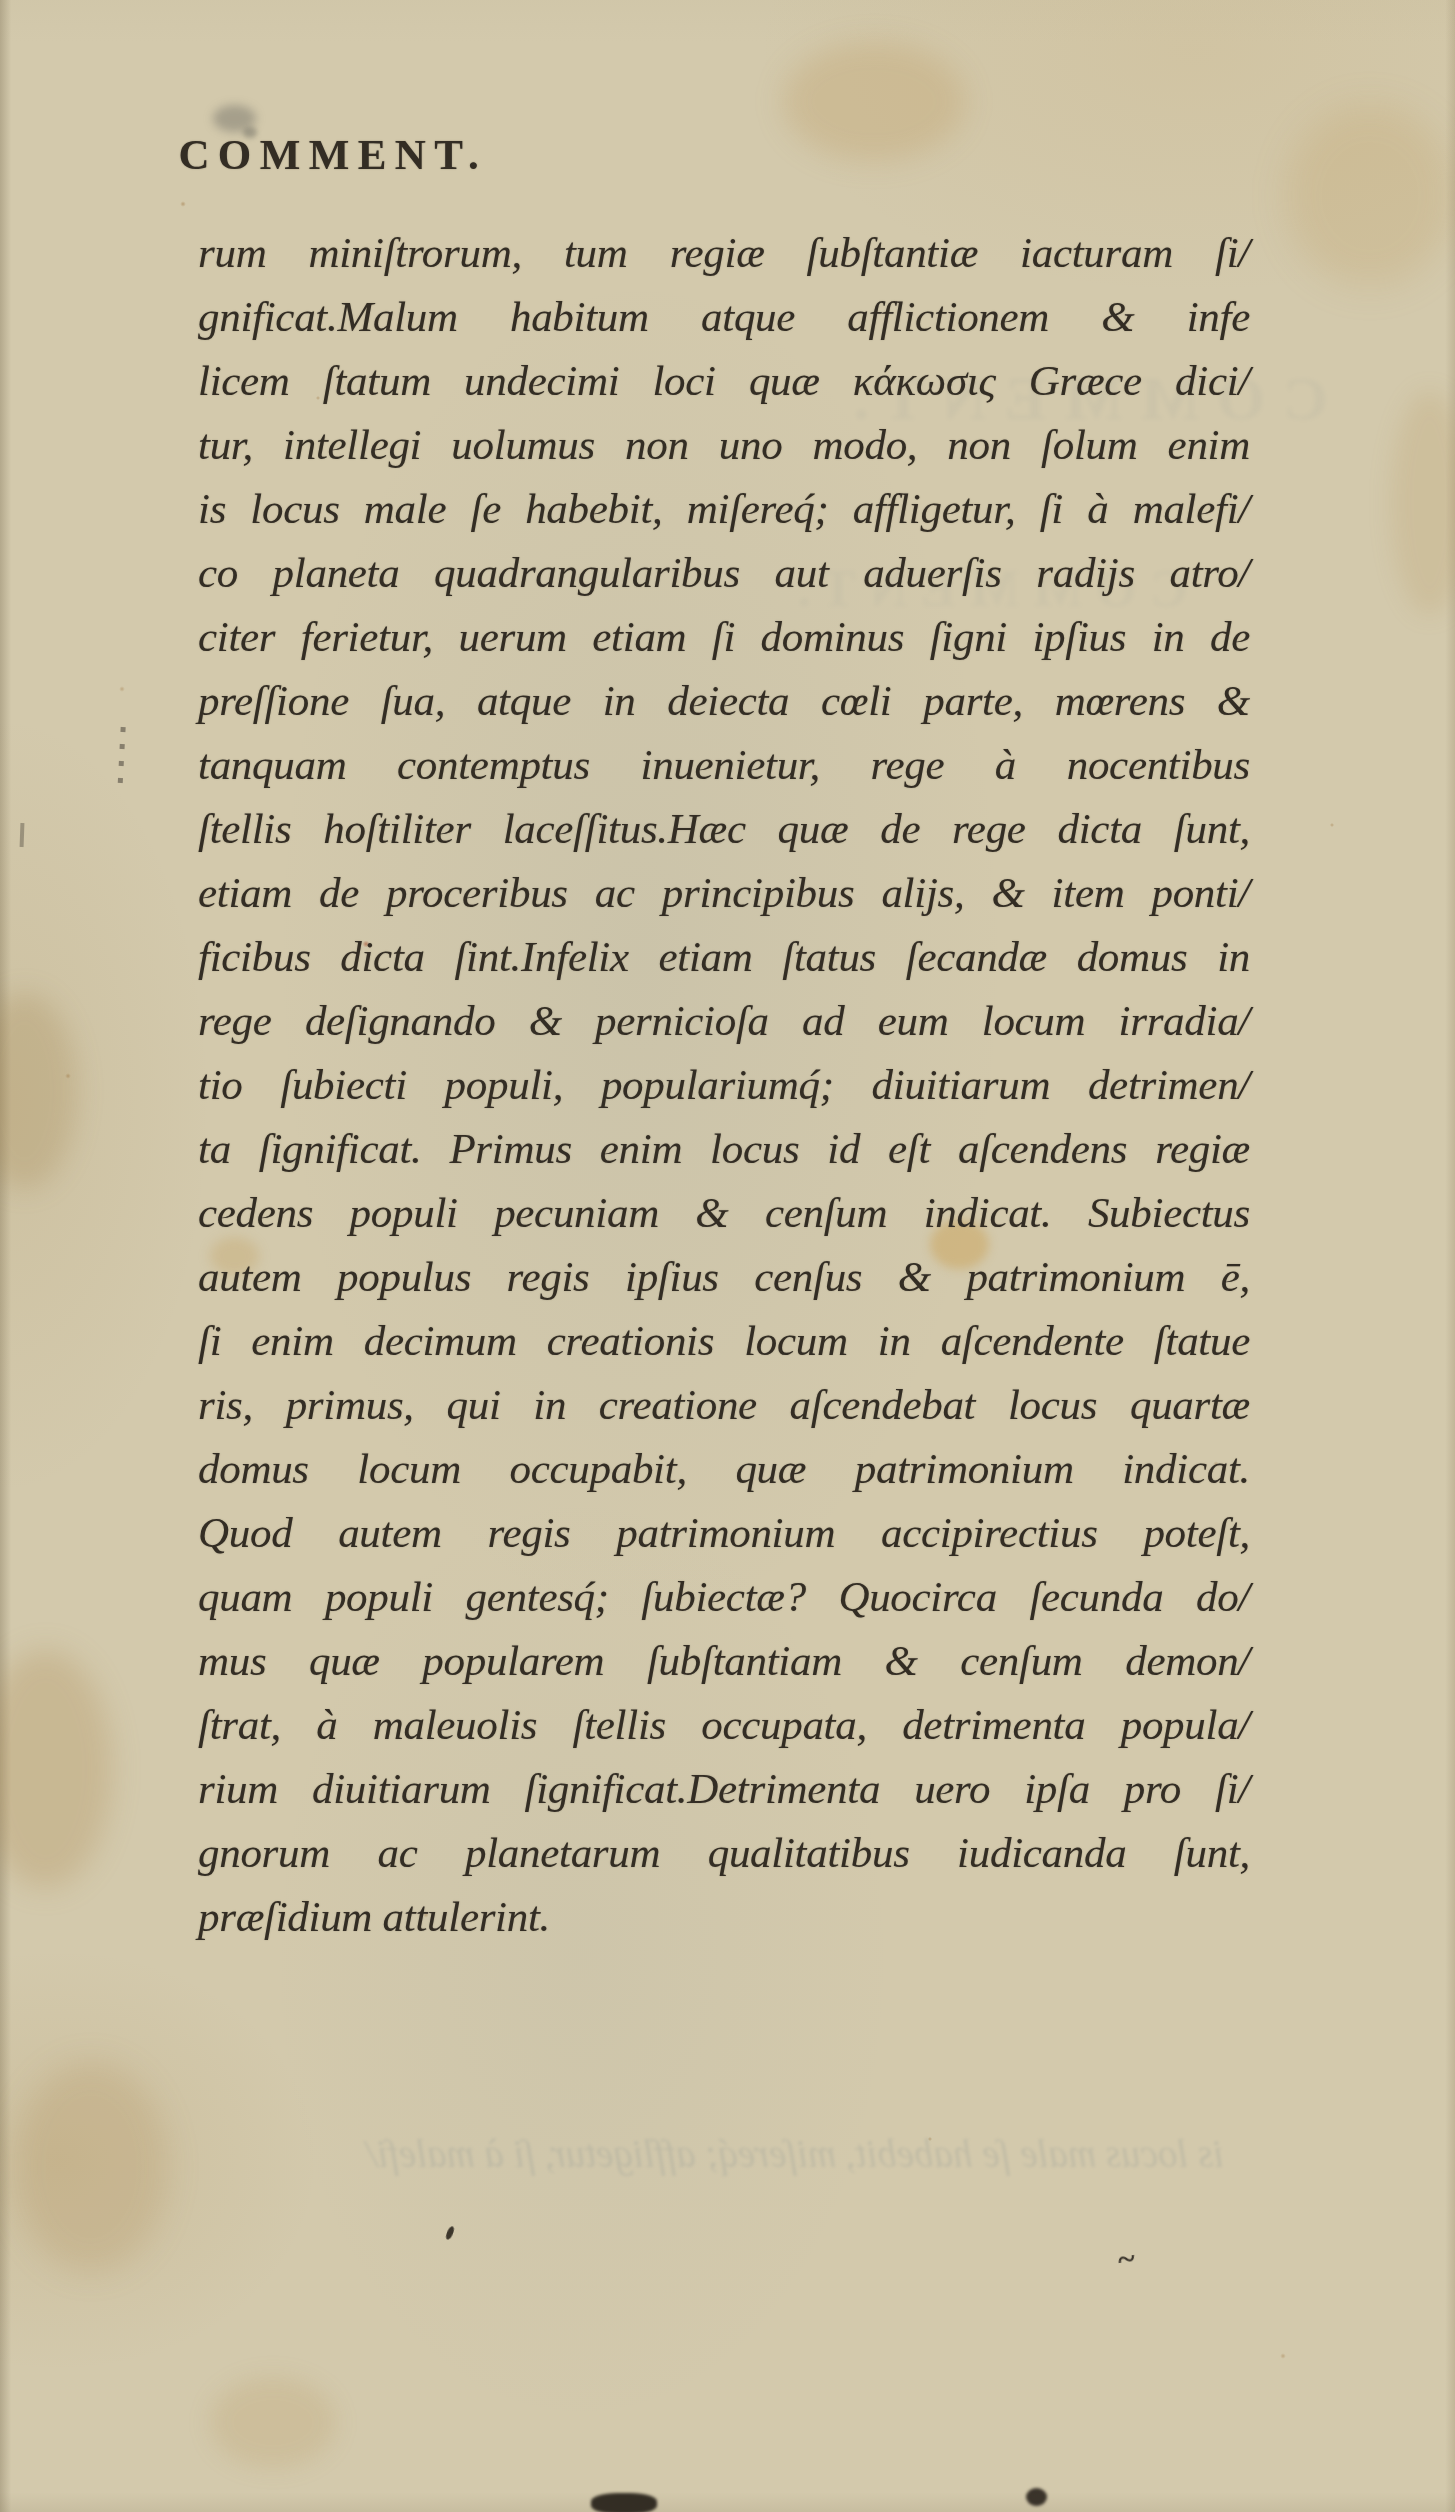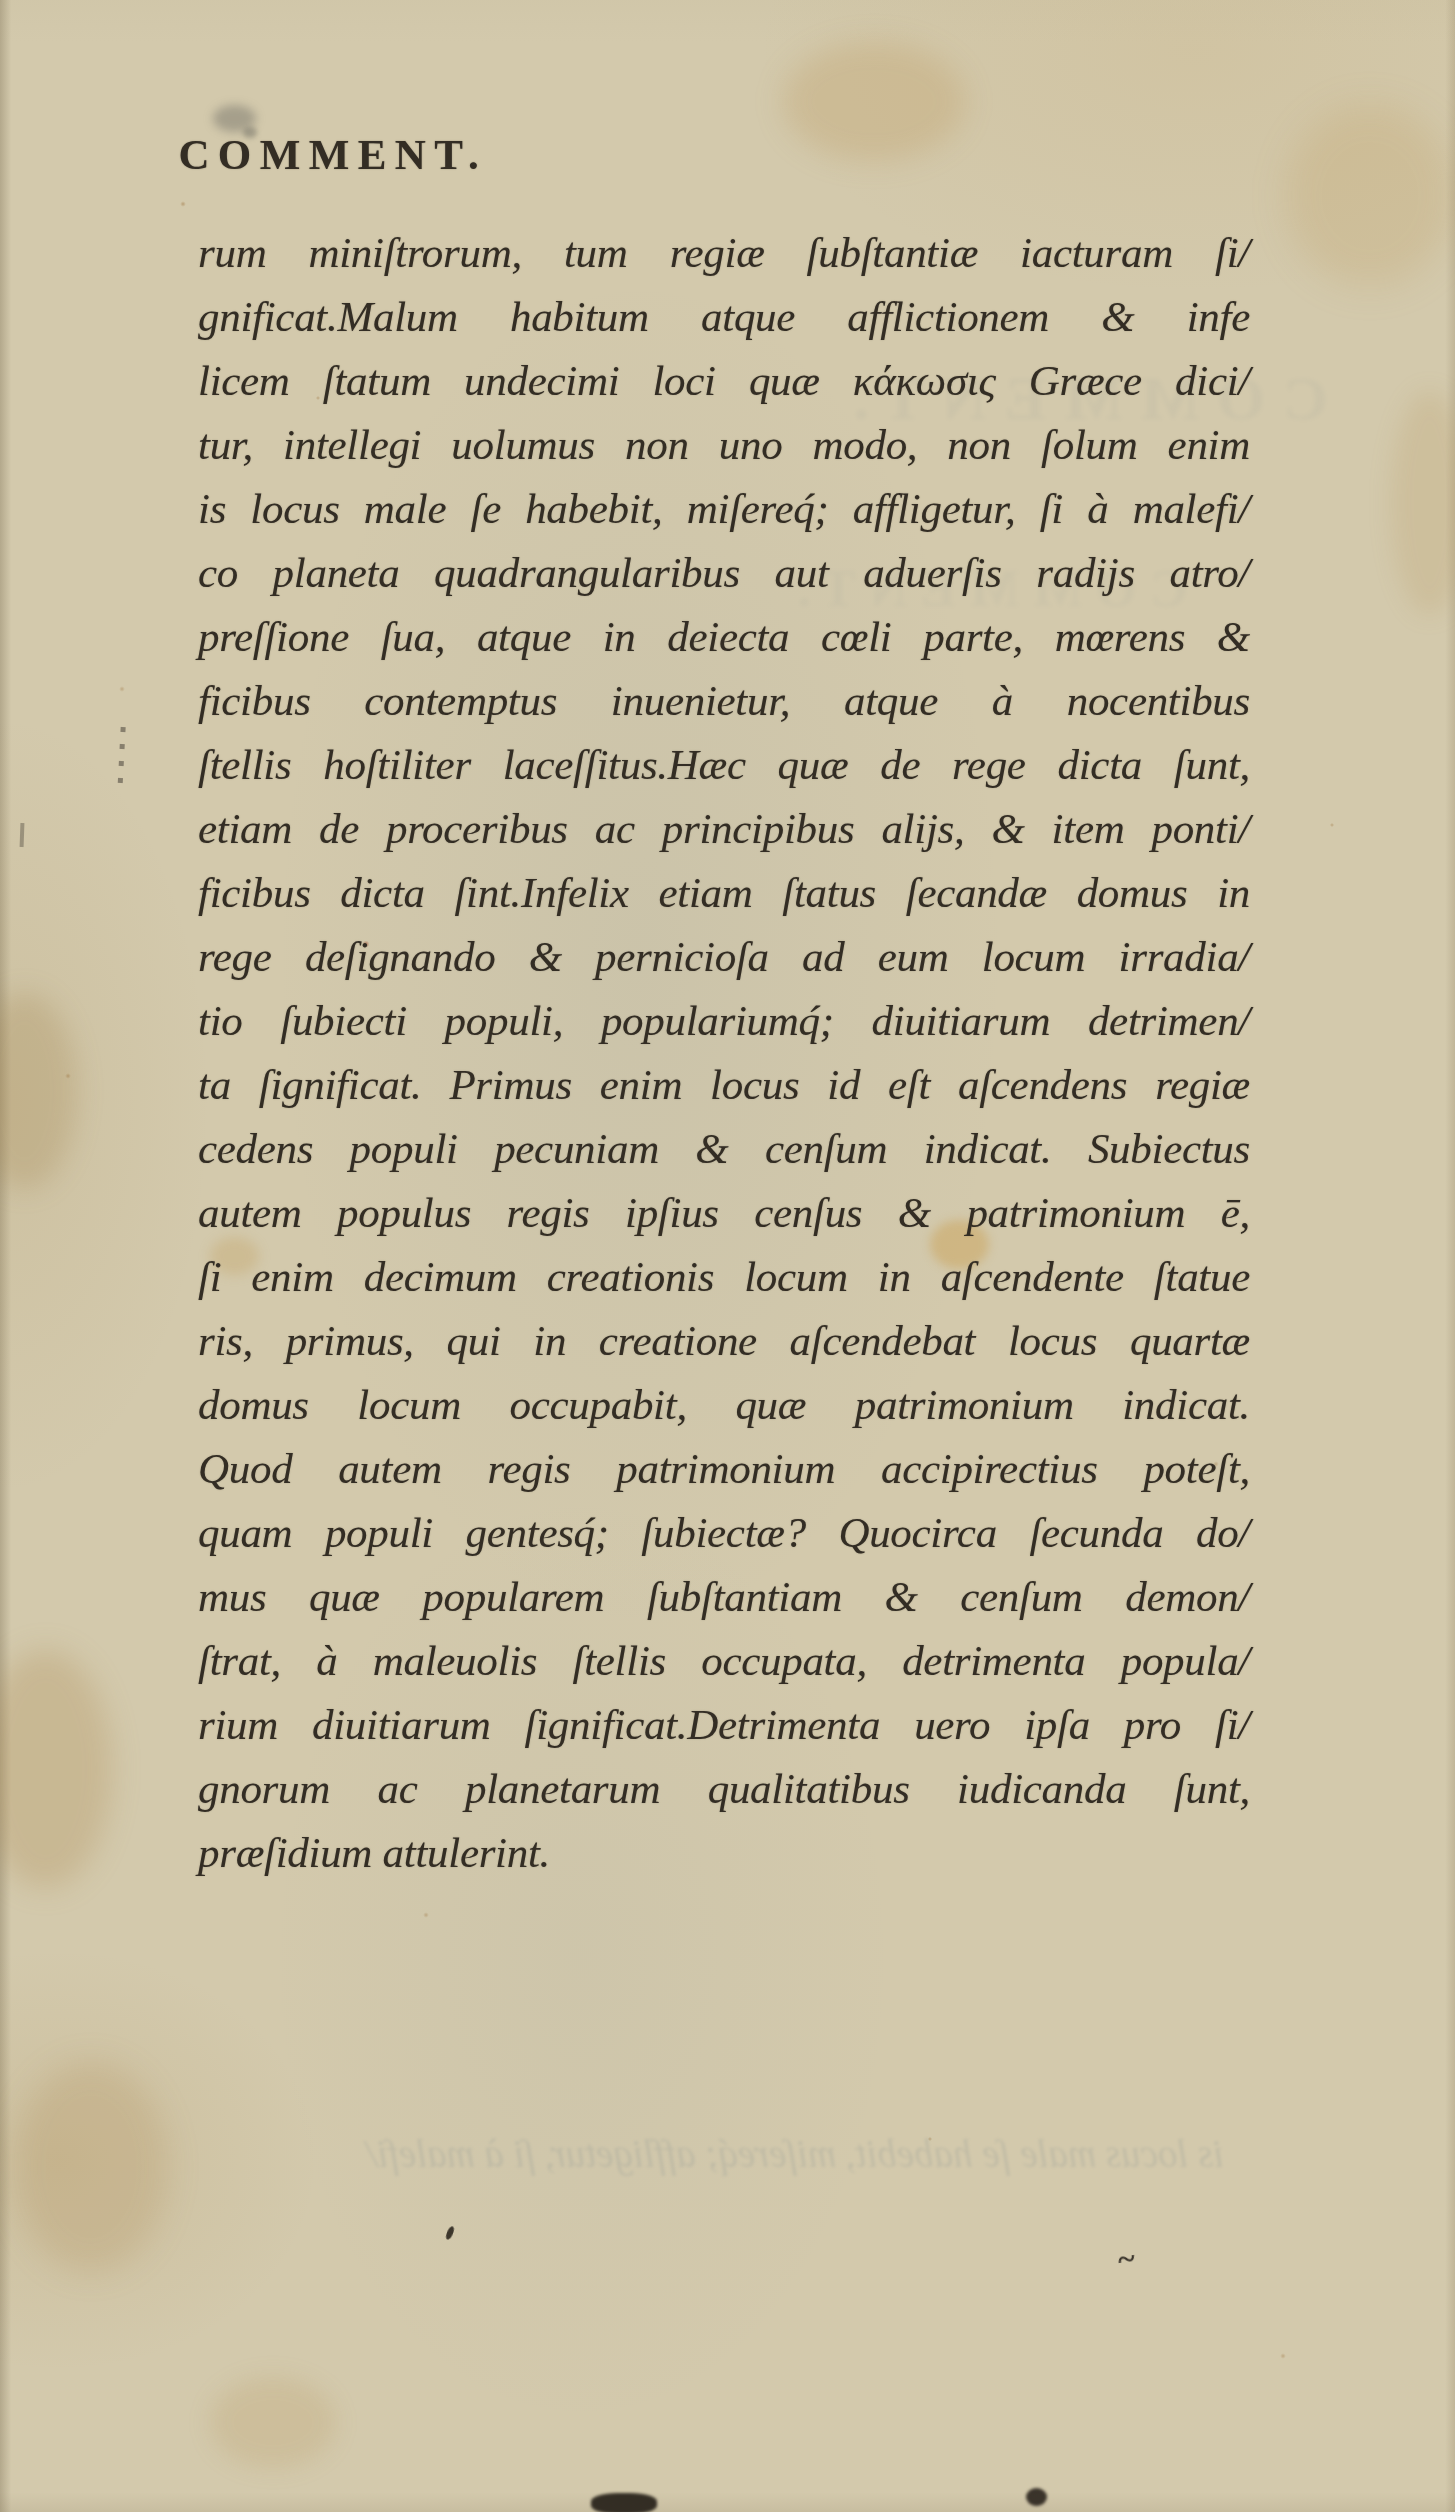--- a/index.html
+++ b/index.html
@@ -115,22 +115,23 @@
 
   <h1 class="heading">COMMENT.</h1>
 
   <div class="textblock">
     <div class="line">rum miniſtrorum, tum regiæ ſubſtantiæ iacturam ſi/</div>
     <div class="line">gnificat.Malum habitum atque afflictionem &amp; infe</div>
     <div class="line">licem ſtatum undecimi loci quæ κάκωσις Græce dici/</div>
     <div class="line">tur, intellegi uolumus non uno modo, non ſolum enim</div>
     <div class="line">is locus male ſe habebit, miſereq́; affligetur, ſi à malefi/</div>
     <div class="line">co planeta quadrangularibus aut aduerſis radijs atro/</div>
+    <div class="line">citer ferietur, uerum etiam ſi dominus ſigni ipſius in de</div>
     <div class="line">preſſione ſua, atque in deiecta cœli parte, mœrens &amp;</div>
-    <div class="line">ficibus contemptus inuenietur, atque à nocentibus</div>
+    <div class="line">tanquam contemptus inuenietur, rege à nocentibus</div>
     <div class="line">ſtellis hoſtiliter laceſſitus.Hæc quæ de rege dicta ſunt,</div>
     <div class="line">etiam de proceribus ac principibus alijs, &amp; item ponti/</div>
     <div class="line">ficibus dicta ſint.Infelix etiam ſtatus ſecandæ domus in</div>
     <div class="line">rege deſignando &amp; pernicioſa ad eum locum irradia/</div>
     <div class="line">tio ſubiecti populi, populariumq́; diuitiarum detrimen/</div>
     <div class="line">ta ſignificat. Primus enim locus id eſt aſcendens regiæ</div>
     <div class="line">cedens populi pecuniam &amp; cenſum indicat. Subiectus</div>
     <div class="line">autem populus regis ipſius cenſus &amp; patrimonium ē,</div>
     <div class="line">ſi enim decimum creationis locum in aſcendente ſtatue</div>
     <div class="line">ris, primus, qui in creatione aſcendebat locus quartæ</div>

